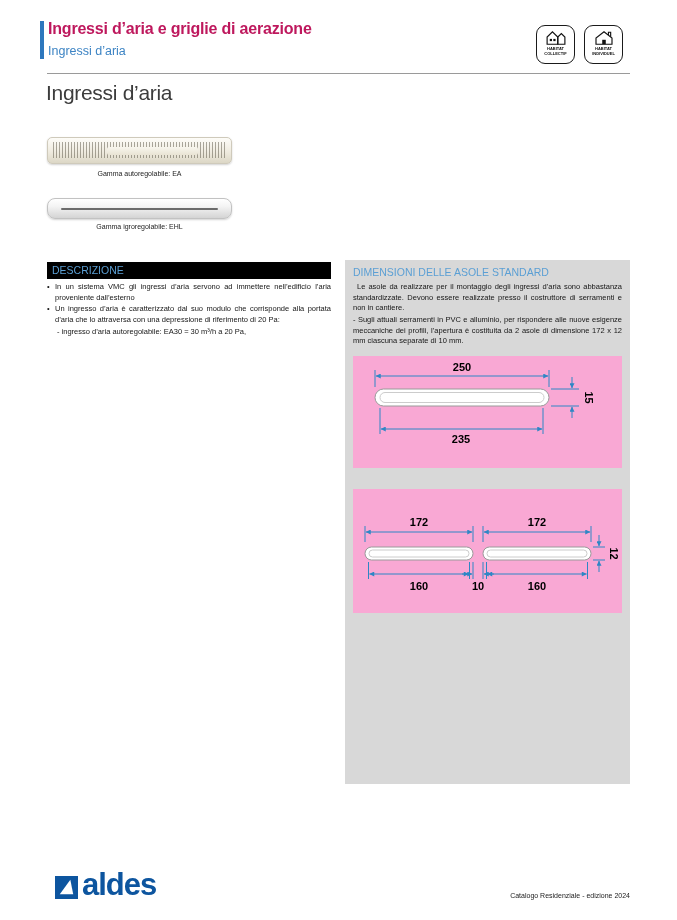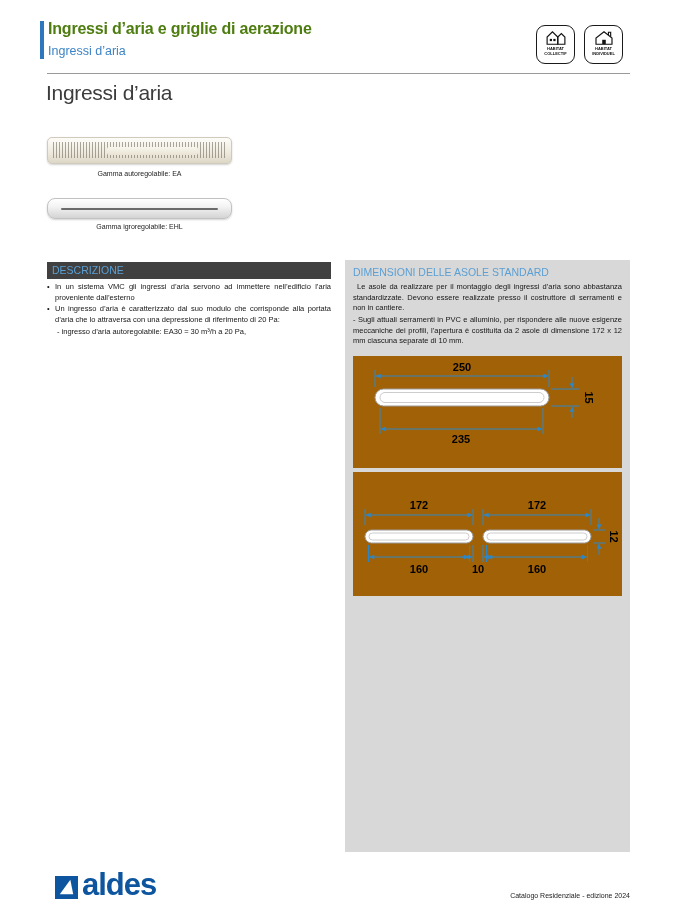--- a/index.html
+++ b/index.html
@@ -8,21 +8,21 @@
     position:relative;
     font-family:"Liberation Sans", sans-serif;
     background:#ffffff;
     color:#1a1a1a;
     overflow:hidden;
   }
   .abs { position:absolute; }
 
   
   #accent-bar { left:40px; top:21px; width:4px; height:38px; background:#2d77bd; }
-  #doc-title { left:48px; top:20px; font-size:16px; font-weight:bold; color:#4d7c0f; letter-spacing:-0.2px; }
+  #doc-title { left:48px; top:20px; font-size:16px; font-weight:bold; color:#be185d; letter-spacing:-0.2px; }
   #doc-subtitle { left:48px; top:44px; font-size:12.5px; font-weight:400; color:#3d84c4; }
   #header-divider { left:47px; top:73px; width:583px; border-top:1px solid #9a9a9a; }
   #section-title { left:46px; top:81px; font-size:21px; font-weight:400; color:#3c3c3c; letter-spacing:-0.3px; }
 
   
   .badge {
     position:absolute; top:25px; width:39px; height:39px;
     border:1.6px solid #1a1a1a; border-radius:9px; background:#fff;
     display:flex; flex-direction:column; align-items:center; padding-top:4px;
   }
@@ -49,36 +49,36 @@
   #product-ehl {
     left:47px; top:198px; width:185px; height:21px; border-radius:8px;
     background:linear-gradient(180deg,#ffffff 0%,#f3f3f3 40%,#d4d4d4 100%);
     border:1px solid #c2c2c2; box-shadow:0 1px 2px rgba(0,0,0,.18);
   }
   .ehl-slot { position:absolute; left:7%; right:7%; top:46%; height:2px; background:#6b6b6b; border-radius:2px; }
   #caption-ehl { left:47px; top:223px; width:185px; text-align:center; font-size:7px; color:#222; }
 
   
   #descr-heading {
-    left:47px; top:262px; width:284px; background:#404040;
+    left:47px; top:262px; width:284px; background:#000000;
     color:#5b9fd4; font-size:10.5px; padding:2px 5px 3px;
   }
   #descr-body { left:47px; top:282px; width:284px; font-size:7.5px; line-height:1.42; text-align:justify; color:#161616; }
   .bullet { position:relative; padding-left:8px; margin-bottom:1px; }
   .bullet::before { content:"•"; position:absolute; left:0; top:0; }
   .subitem { padding-left:10px; }
 
   
-  #panel { left:345px; top:260px; width:285px; height:592px; background:#d8d8d8; padding:6px 8px; }
+  #panel { left:345px; top:260px; width:285px; height:524px; background:#d8d8d8; padding:6px 8px; }
   #panel-heading { color:#5b9fd4; font-size:10.5px; margin-bottom:4px; }
   .panel-p { font-size:7.5px; line-height:1.42; text-align:justify; color:#161616; margin-bottom:1px; }
   .p-first { text-indent:4px; }
-  .draw-box { background:#a16207; position:relative; }
+  .draw-box { background:#f9a8d4; position:relative; }
   #draw1 { margin-top:9px; height:112px; }
-  #draw2 { margin-top:4px; height:124px; }
+  #draw2 { margin-top:21px; height:124px; }
   .drawing { display:block; width:100%; height:100%; }
   .drawing text { font-family:"Liberation Sans", sans-serif; font-size:11px; font-weight:bold; fill:#000; }
 
   
   #footer-logo { left:55px; top:874px; display:flex; align-items:center; gap:4px; }
   #logo-text { font-size:31px; font-weight:bold; color:#0d559f; letter-spacing:-1px; line-height:1; margin-top:-5px; }
   #page-number { left:0; right:0; top:942px; text-align:left; font-size:9.5px; font-weight:bold; color:#222; }
   #edition { right:47px; top:892px; font-size:7px; color:#222; }
 </style>
 </head>

